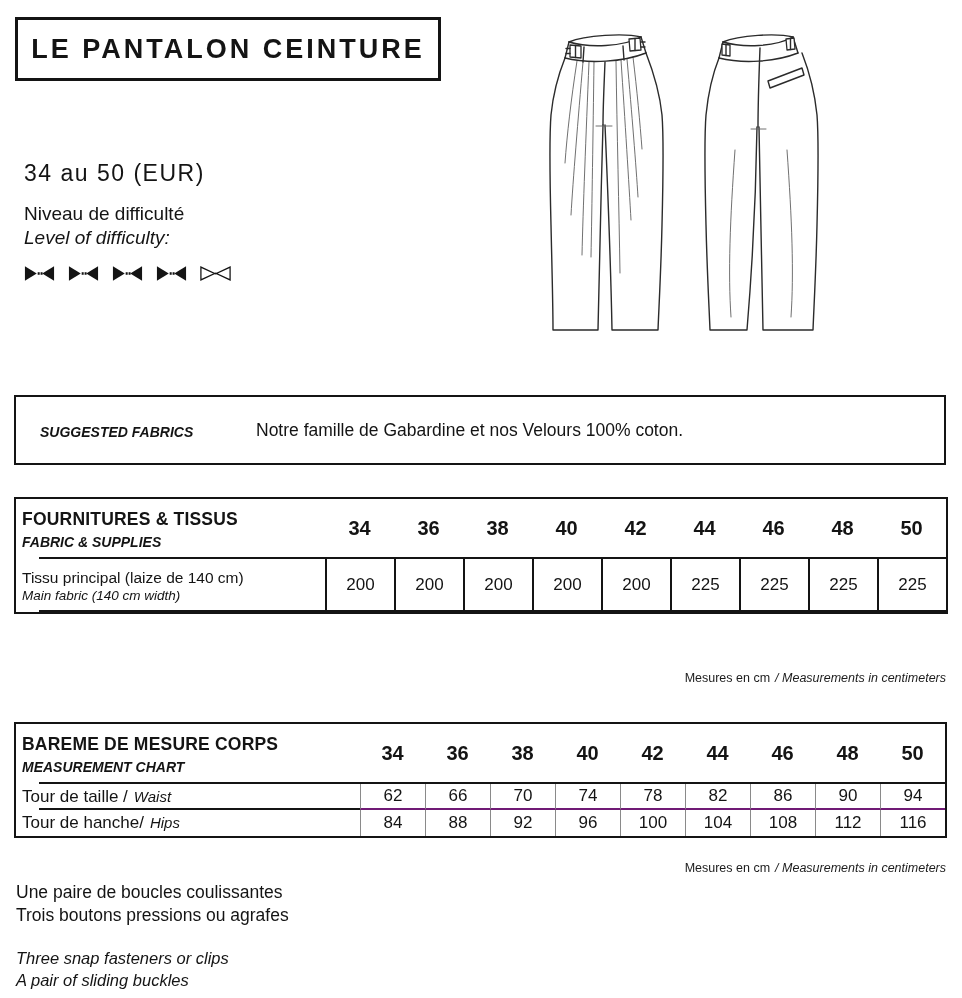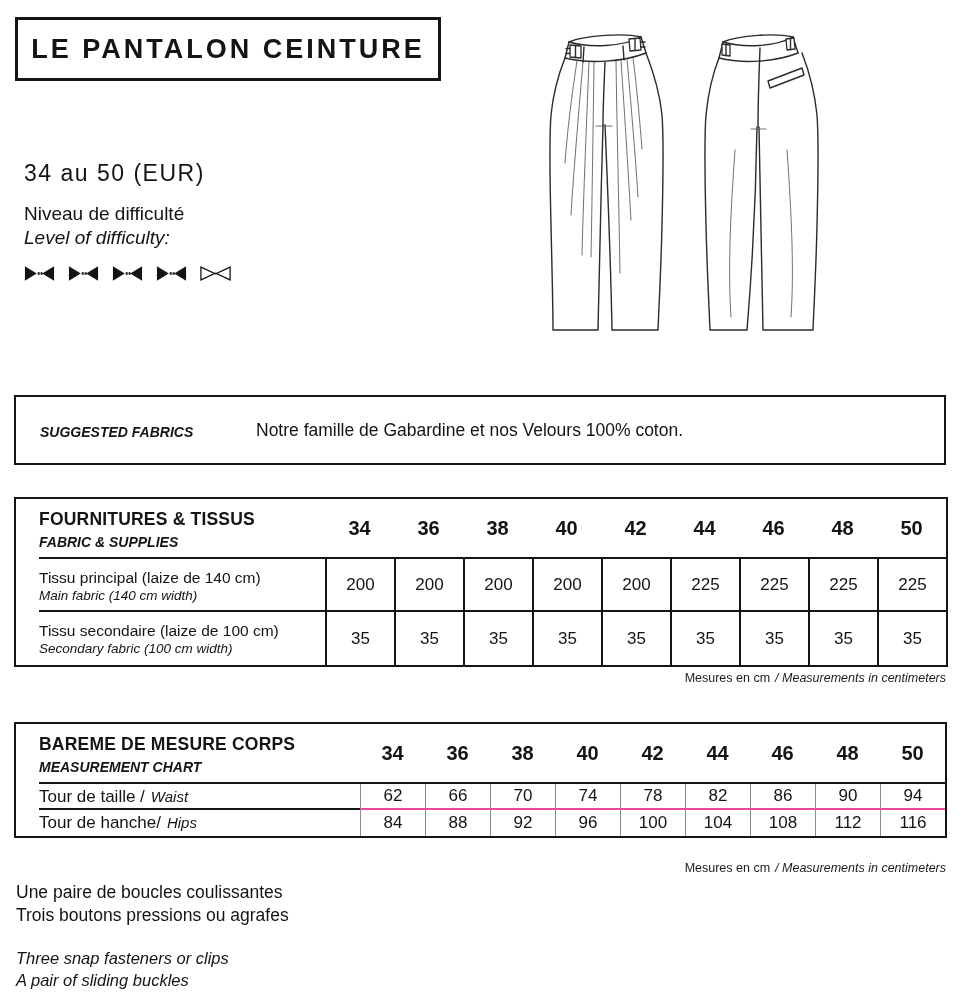--- a/index.html
+++ b/index.html
@@ -58,21 +58,21 @@
   
   table.spec {
     position:absolute; left:14px; width:932px;
     border-collapse:separate; border-spacing:0;
     border:2px solid #141414; table-layout:fixed;
   }
   table.t1 { top:497px; }
   table.t2 { top:722px; }
 
   td { position:relative; text-align:center; vertical-align:middle; }
-  td.lblcell { text-align:left; padding-left:23px; }
+  td.lblcell { text-align:left; padding-left:6px; }
 
   tr.hrow td { height:60px; border-bottom:2px solid #141414; }
   
   tr.hrow td.lblcell { border-bottom:none; }
   tr.hrow td.lblcell:after {
     content:""; position:absolute; left:23px; right:0; bottom:0; height:2px; background:#141414;
   }
   .tbl-title-fr { font-size:17.5px; font-weight:bold; letter-spacing:0.2px; }
   .tbl-title-en { font-size:14px; font-weight:bold; font-style:italic; margin-top:4px; }
   td.size { font-size:20px; font-weight:bold; }
@@ -82,21 +82,21 @@
   .t1 tr.r1 td { border-bottom:2px solid #141414; }
   .t1 tr.r1 td.lblcell { border-bottom:none; }
   .t1 tr.r1 td.lblcell:after {
     content:""; position:absolute; left:23px; right:0; bottom:0; height:2px; background:#141414;
   }
   .row-lbl-fr { font-size:15.5px; line-height:19px; }
   .row-lbl-en { font-size:13.5px; font-style:italic; line-height:17px; }
 
   .t2 tr.drow td { height:26px; font-size:17px; }
   .t2 tr.drow td.val { border-left:1px solid #8a8a8a; }
-  .t2 tr.r1 td { border-bottom:2px solid #ec4899; }
+  .t2 tr.r1 td { border-bottom:2px solid #701a75; }
   .t2 tr.r1 td.lblcell { border-bottom:none; }
   .t2 tr.r1 td.lblcell:after {
     content:""; position:absolute; left:23px; right:0; bottom:0; height:2px; background:#141414;
   }
   .t2 td.lblcell { font-size:17px; }
   .t2 .row-lbl-en2 { font-style:italic; font-size:15px; margin-left:6px; }
 
   .footnote {
     position:absolute; left:14px; width:932px; text-align:right;
     font-size:12.5px; color:#1c1c1c;
@@ -277,35 +277,20 @@
         <td class="val">200</td>
         <td class="val">200</td>
         <td class="val">200</td>
         <td class="val">200</td>
         <td class="val">200</td>
         <td class="val">225</td>
         <td class="val">225</td>
         <td class="val">225</td>
         <td class="val">225</td>
       </tr>
-      <tr class="drow">
-        <td class="lblcell">
-          <div class="row-lbl-fr">Tissu secondaire (laize de 100 cm)</div>
-          <div class="row-lbl-en">Secondary fabric (100 cm width)</div>
-        </td>
-        <td class="val">35</td>
-        <td class="val">35</td>
-        <td class="val">35</td>
-        <td class="val">35</td>
-        <td class="val">35</td>
-        <td class="val">35</td>
-        <td class="val">35</td>
-        <td class="val">35</td>
-        <td class="val">35</td>
-      </tr>
     </tbody>
   </table>
 
   <div class="footnote fn1">
     <span>Mesures en cm</span><span class="en">/ Measurements in centimeters</span>
   </div>
 
   <table class="spec t2">
     <colgroup>
       <col style="width:344px">

